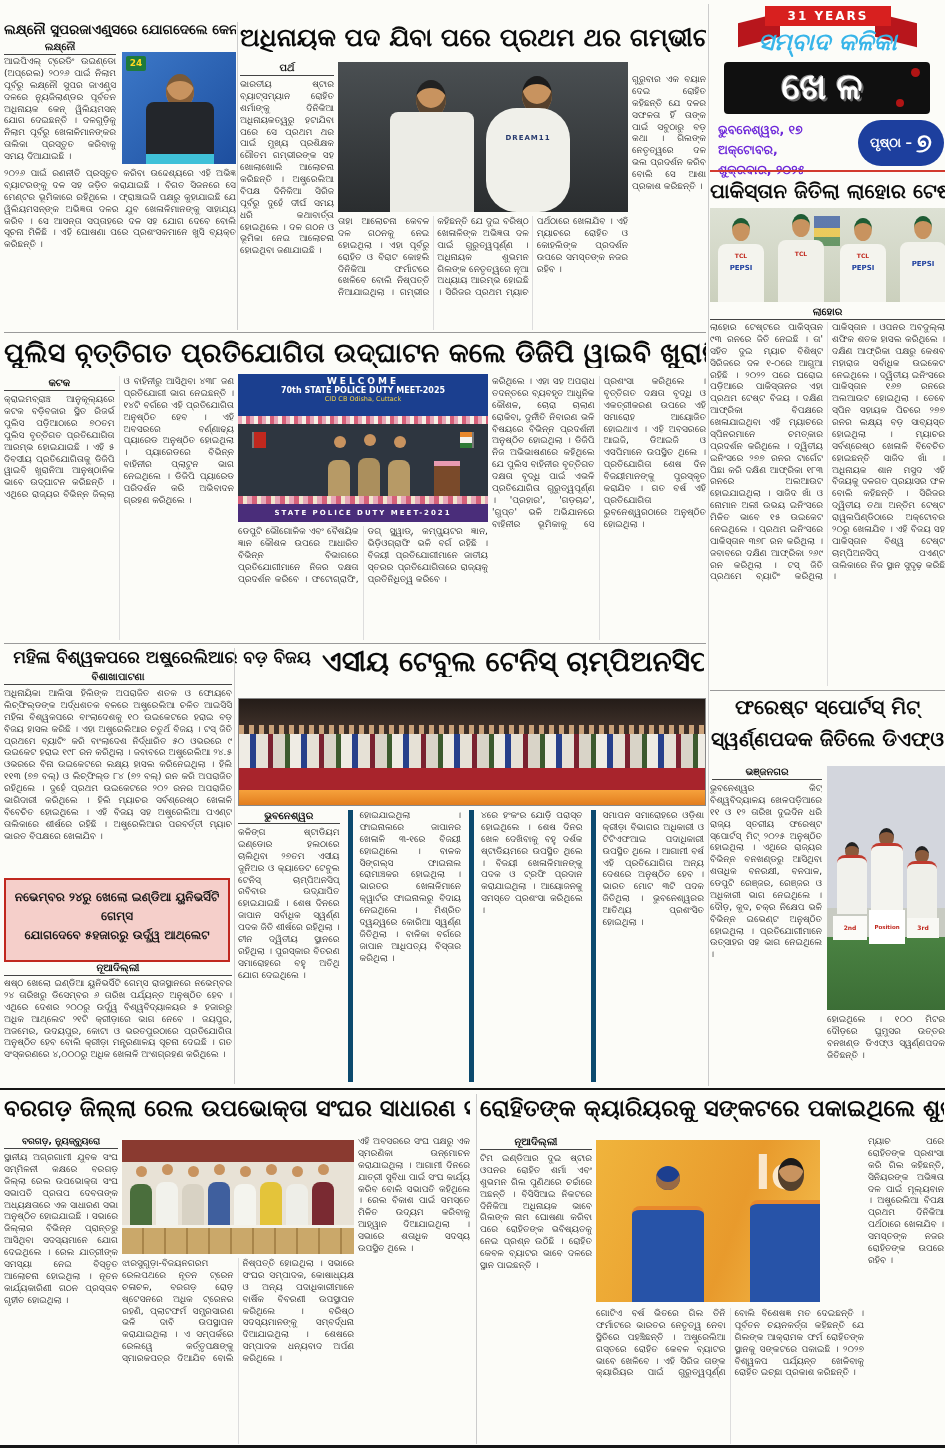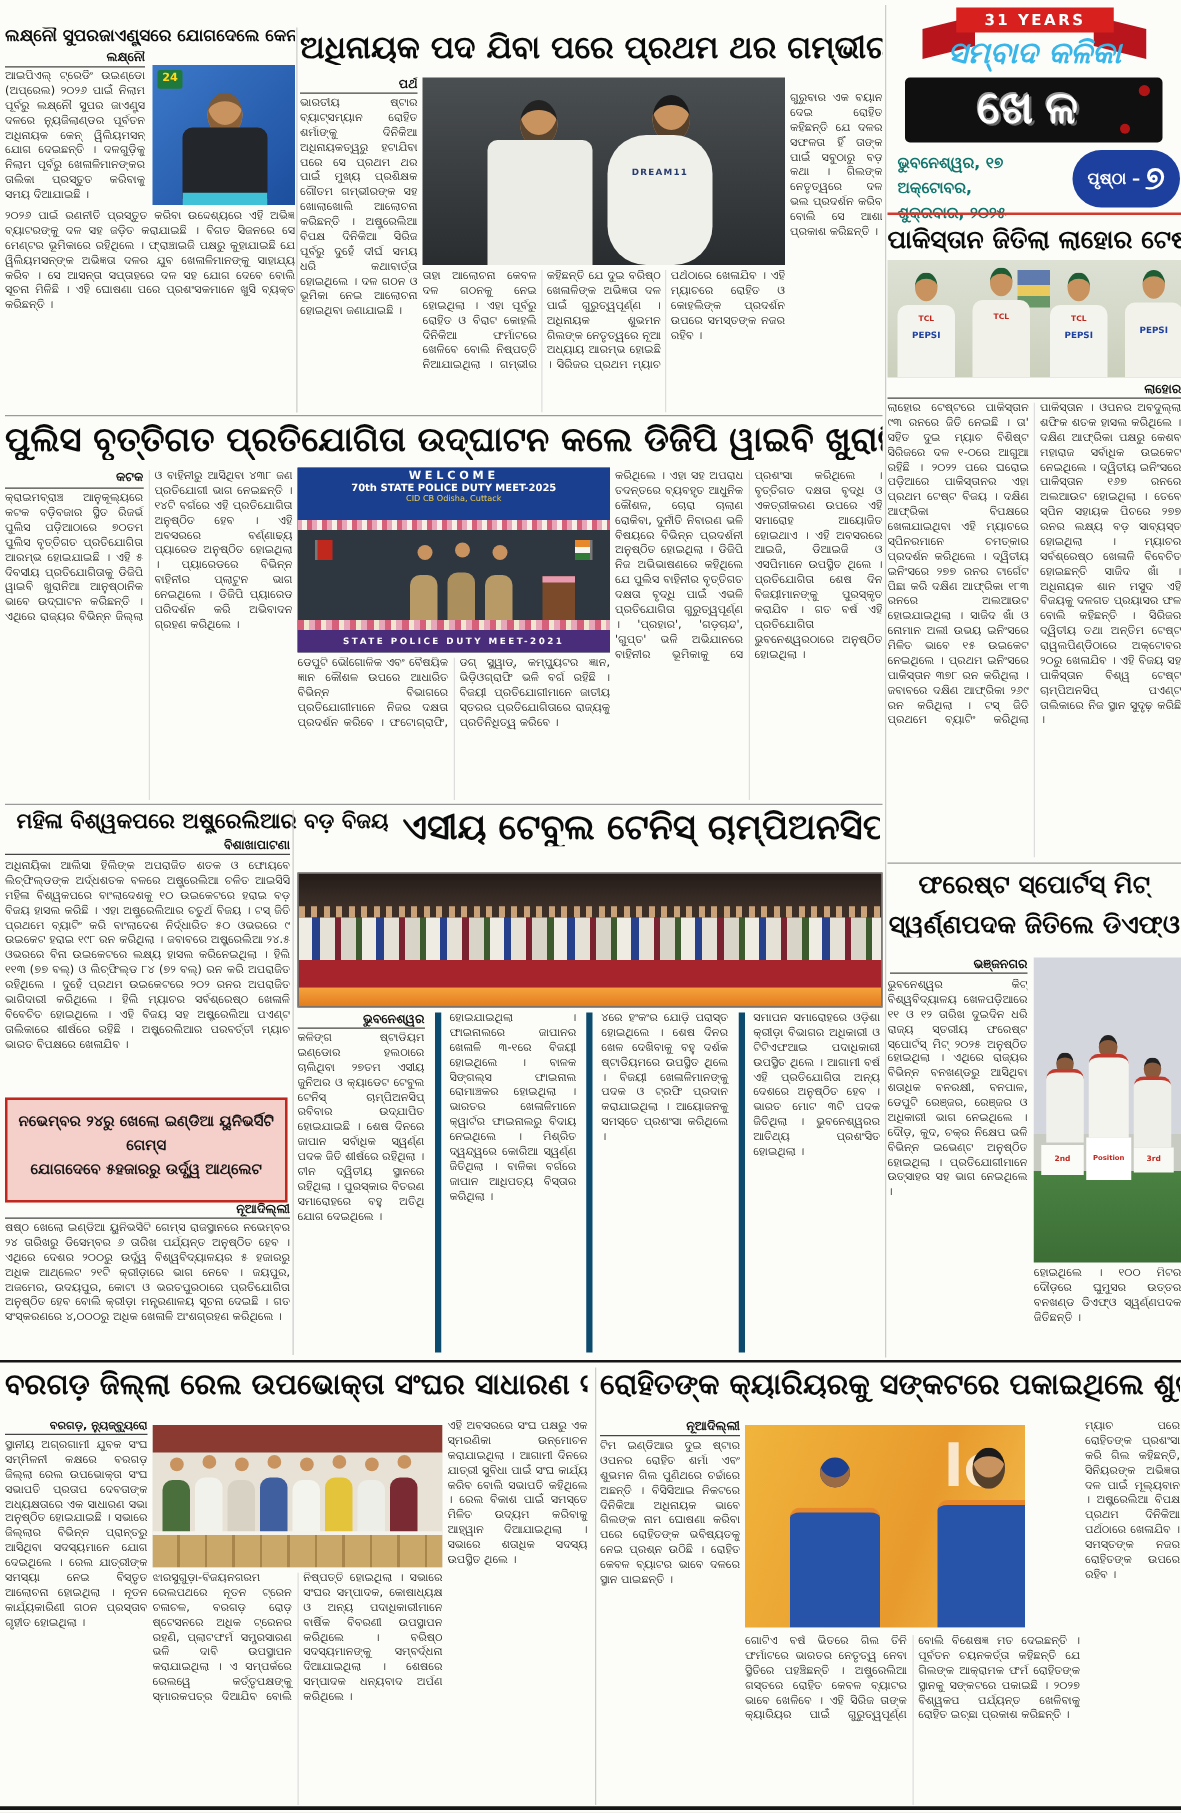--- a/index.html
+++ b/index.html
@@ -1,21 +1,21 @@
 <!DOCTYPE html>
 <html><head>
 <meta charset="utf-8">
 <style>
   html,body{margin:0;padding:0;background:#e9e7e2;}
   .page{position:relative;width:945px;height:1450px;background:#fcfcf8;margin:0 auto;
         font-family:"DejaVu Sans",sans-serif;overflow:hidden;}
   .abs{position:absolute;}
   .hl{font-weight:bold;color:#0b0b0b;text-align:center;white-space:nowrap;overflow:hidden;line-height:1.12;}
   .bt{font-size:9px;line-height:1.32;text-align:justify;color:#1c1c1c;overflow:hidden;}
-  .dl{font-size:10px;font-weight:bold;color:#111;text-align:right;border-bottom:1.2px solid #444;
+  .dl{font-size:10px;font-weight:bold;color:#111;text-align:center;border-bottom:1.2px solid #444;
       padding-bottom:1px;margin-bottom:3px;white-space:nowrap;overflow:hidden;}
   .c2{column-count:2;column-gap:9px;column-rule:1px solid #ddd;}
   .photo{position:absolute;overflow:hidden;background:#cfcfc8;}
   .person{position:absolute;border-radius:8px 8px 0 0;}
   .head{position:absolute;border-radius:50%;background:#c8935f;}
   .vr{position:absolute;width:1px;background:#ccc;}
   .hrl{position:absolute;height:1px;background:#9a9a9a;}
   .chest{position:absolute;width:100%;text-align:center;font-weight:bold;}
   .tcol{flex:1;overflow:hidden;}
   .tcol + .tcol{border-left:5px solid #0c4a6e;padding-left:7px;}
@@ -28,21 +28,21 @@
   <div class="abs" style="left:710px;top:0;width:235px;height:174px;">
     <div class="abs" style="left:28px;top:18px;width:42px;height:24px;background:#b8161c;transform:skewY(-14deg);"></div>
     <div class="abs" style="left:165px;top:18px;width:42px;height:24px;background:#b8161c;transform:skewY(14deg);"></div>
     <div class="abs" style="left:55px;top:6px;width:126px;height:20px;background:#d8201f;color:#fff;font-size:12px;font-weight:bold;letter-spacing:2px;text-align:center;line-height:20px;"><span>31 YEARS</span></div>
     <div class="abs" style="left:14px;top:62px;width:206px;height:52px;background:#101010;border-radius:4px;color:#fff;text-align:center;font-size:36px;font-weight:bold;line-height:50px;letter-spacing:10px;text-shadow:2px 2px 0 #666,-1px -1px 0 #999;">
       <span>ଖେଳ</span>
       <span class="abs" style="right:10px;top:6px;width:9px;height:9px;border-radius:50%;background:#b01414;"></span>
       <span class="abs" style="right:26px;bottom:7px;width:8px;height:8px;border-radius:50%;background:#b01414;"></span>
     </div>
     <div class="abs" style="left:0;top:28px;width:235px;text-align:center;font-size:24px;font-weight:bold;font-style:italic;color:#38b5e9;white-space:nowrap;">ସମ୍ବାଦ କଳିକା</div>
-    <div class="abs" style="left:8px;top:120px;width:140px;font-size:12.5px;font-weight:bold;color:#0f766e;line-height:1.6;">
+    <div class="abs" style="left:8px;top:120px;width:140px;font-size:12.5px;font-weight:bold;color:#6d28d9;line-height:1.6;">
       <div>ଭୁବନେଶ୍ୱର, ୧୭ ଅକ୍ଟୋବର,</div>
       <div>ଶୁକ୍ରବାର, ୨୦୨୫</div>
     </div>
     <div class="abs" style="left:148px;top:120px;width:86px;height:46px;background:#1d3f9e;border-radius:23px;display:flex;align-items:center;justify-content:center;gap:4px;color:#fff;">
       <span style="font-size:13px;font-weight:bold;">ପୃଷ୍ଠା –</span>
       <span style="font-size:26px;font-weight:bold;">୭</span>
     </div>
     <div class="abs" style="left:0;top:170px;width:235px;height:2px;background:#d23a2e;"></div>
   </div>
 

